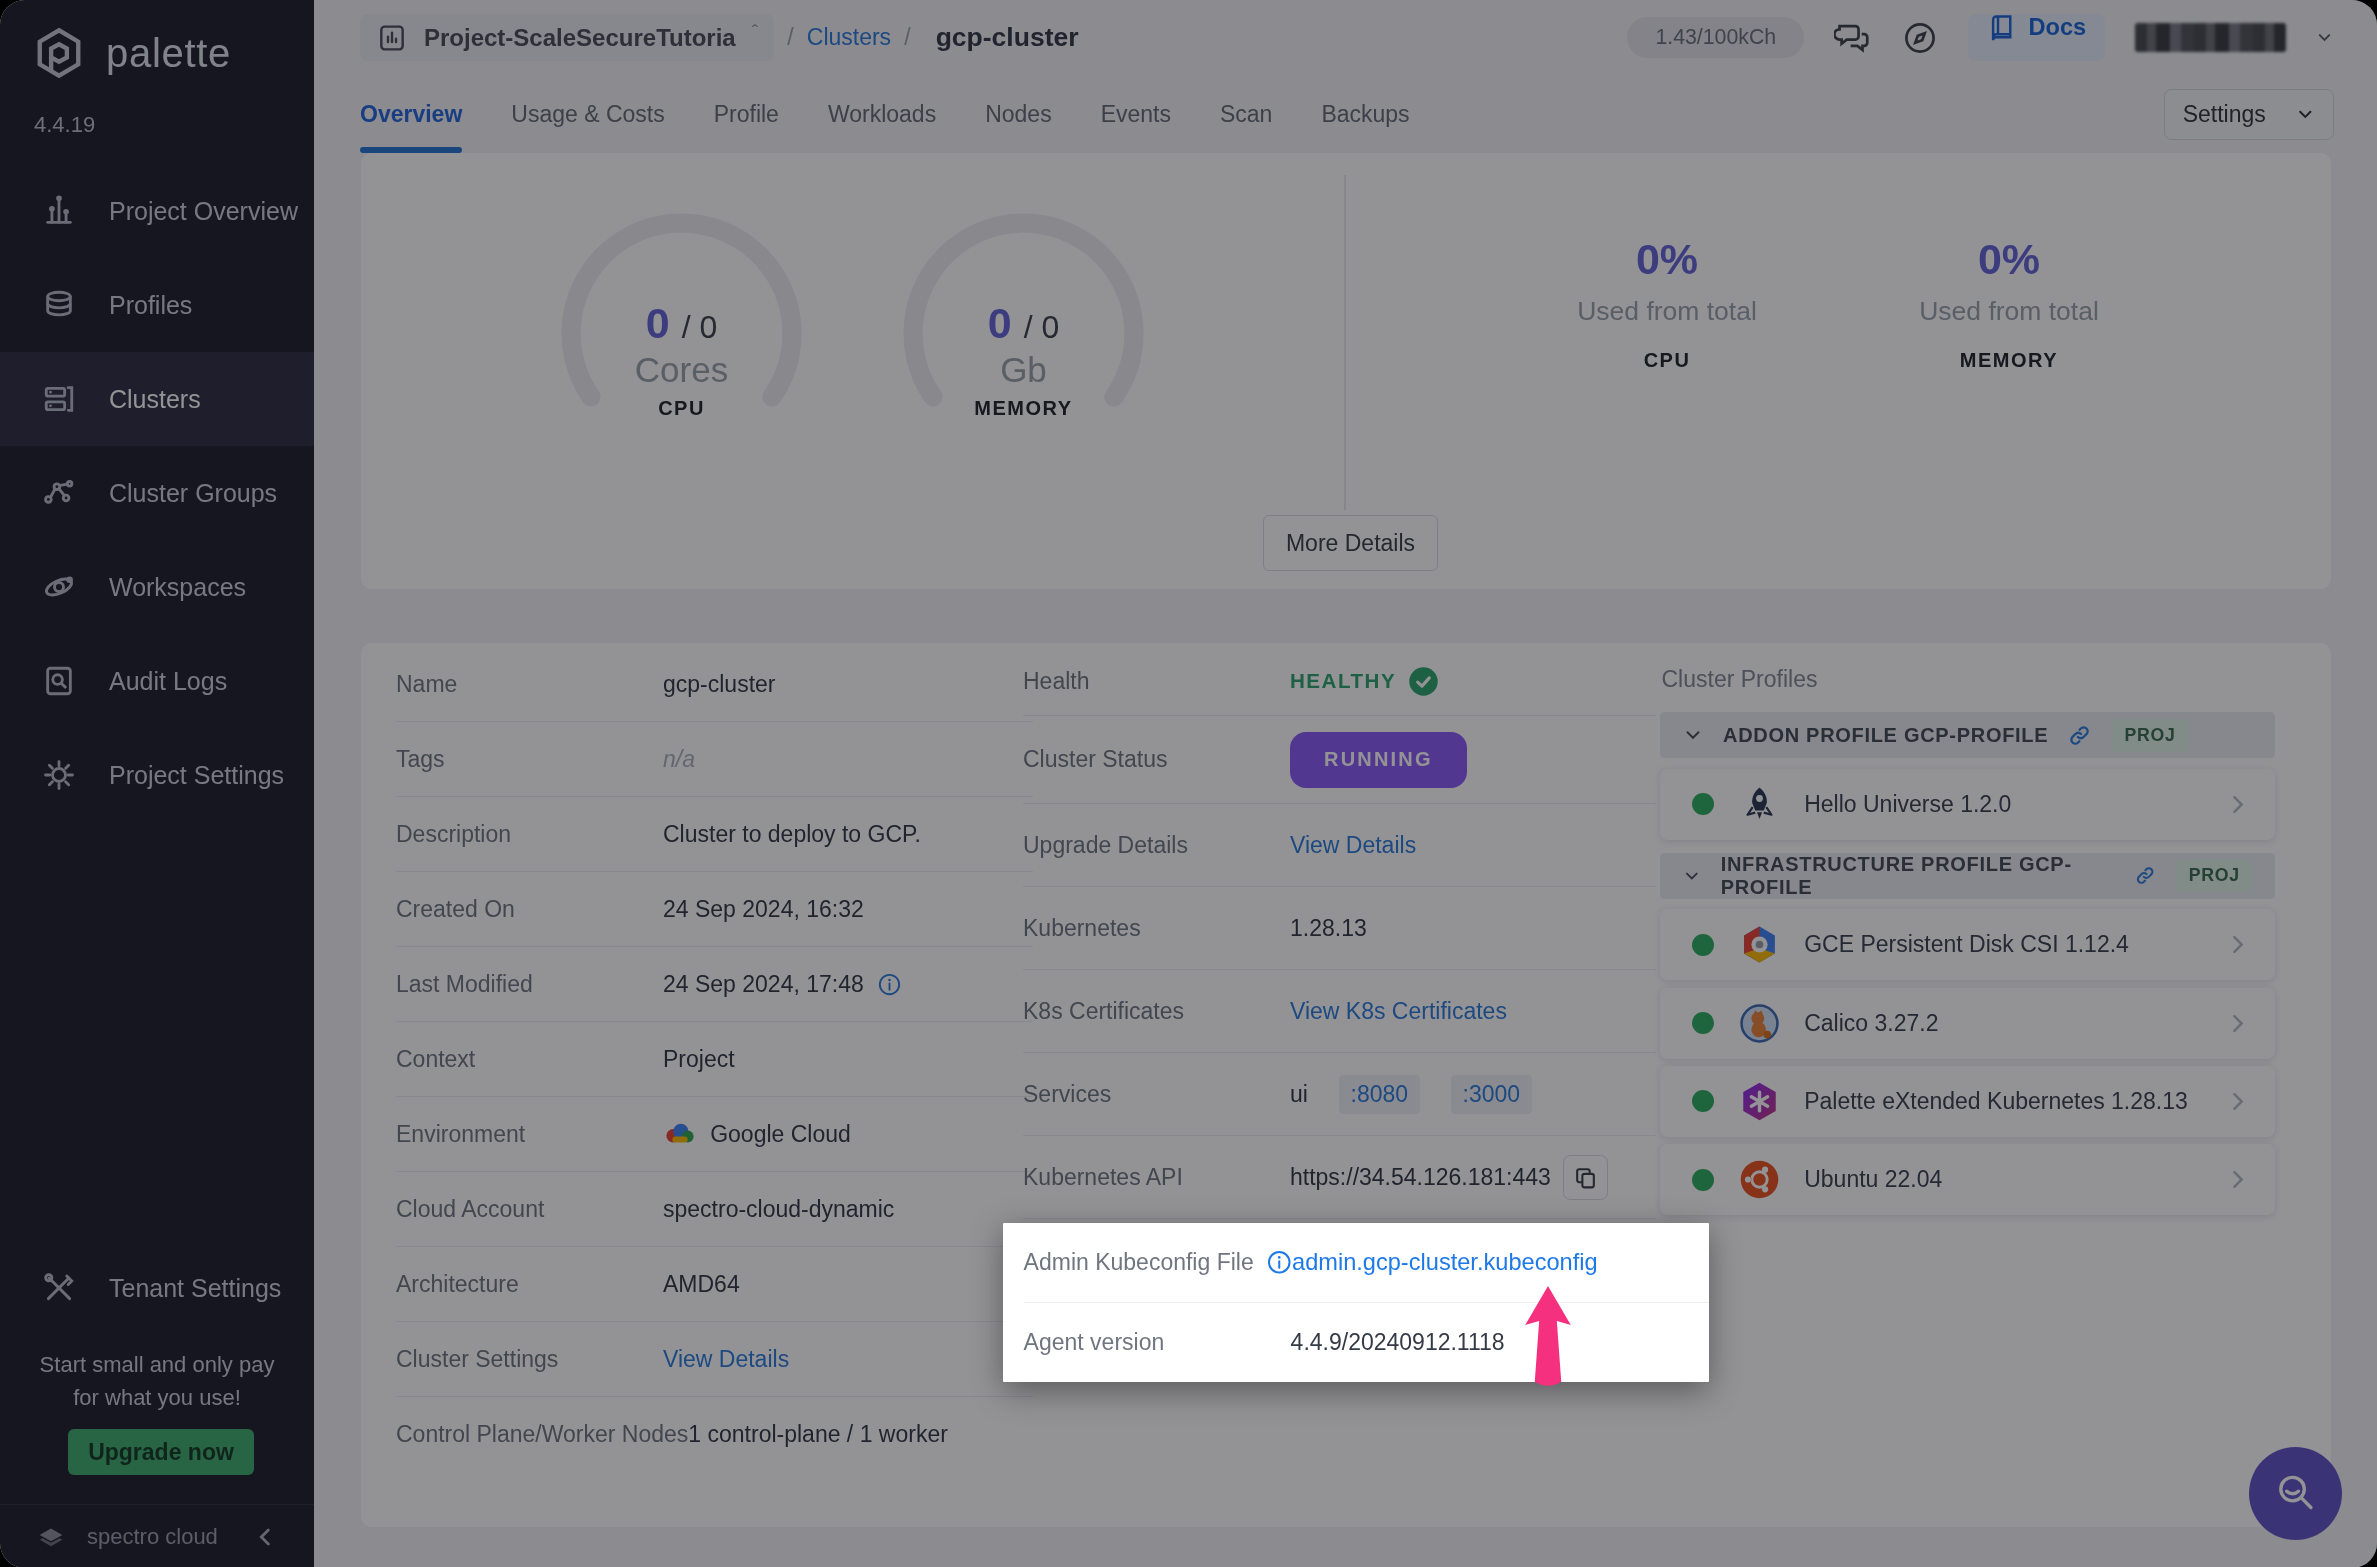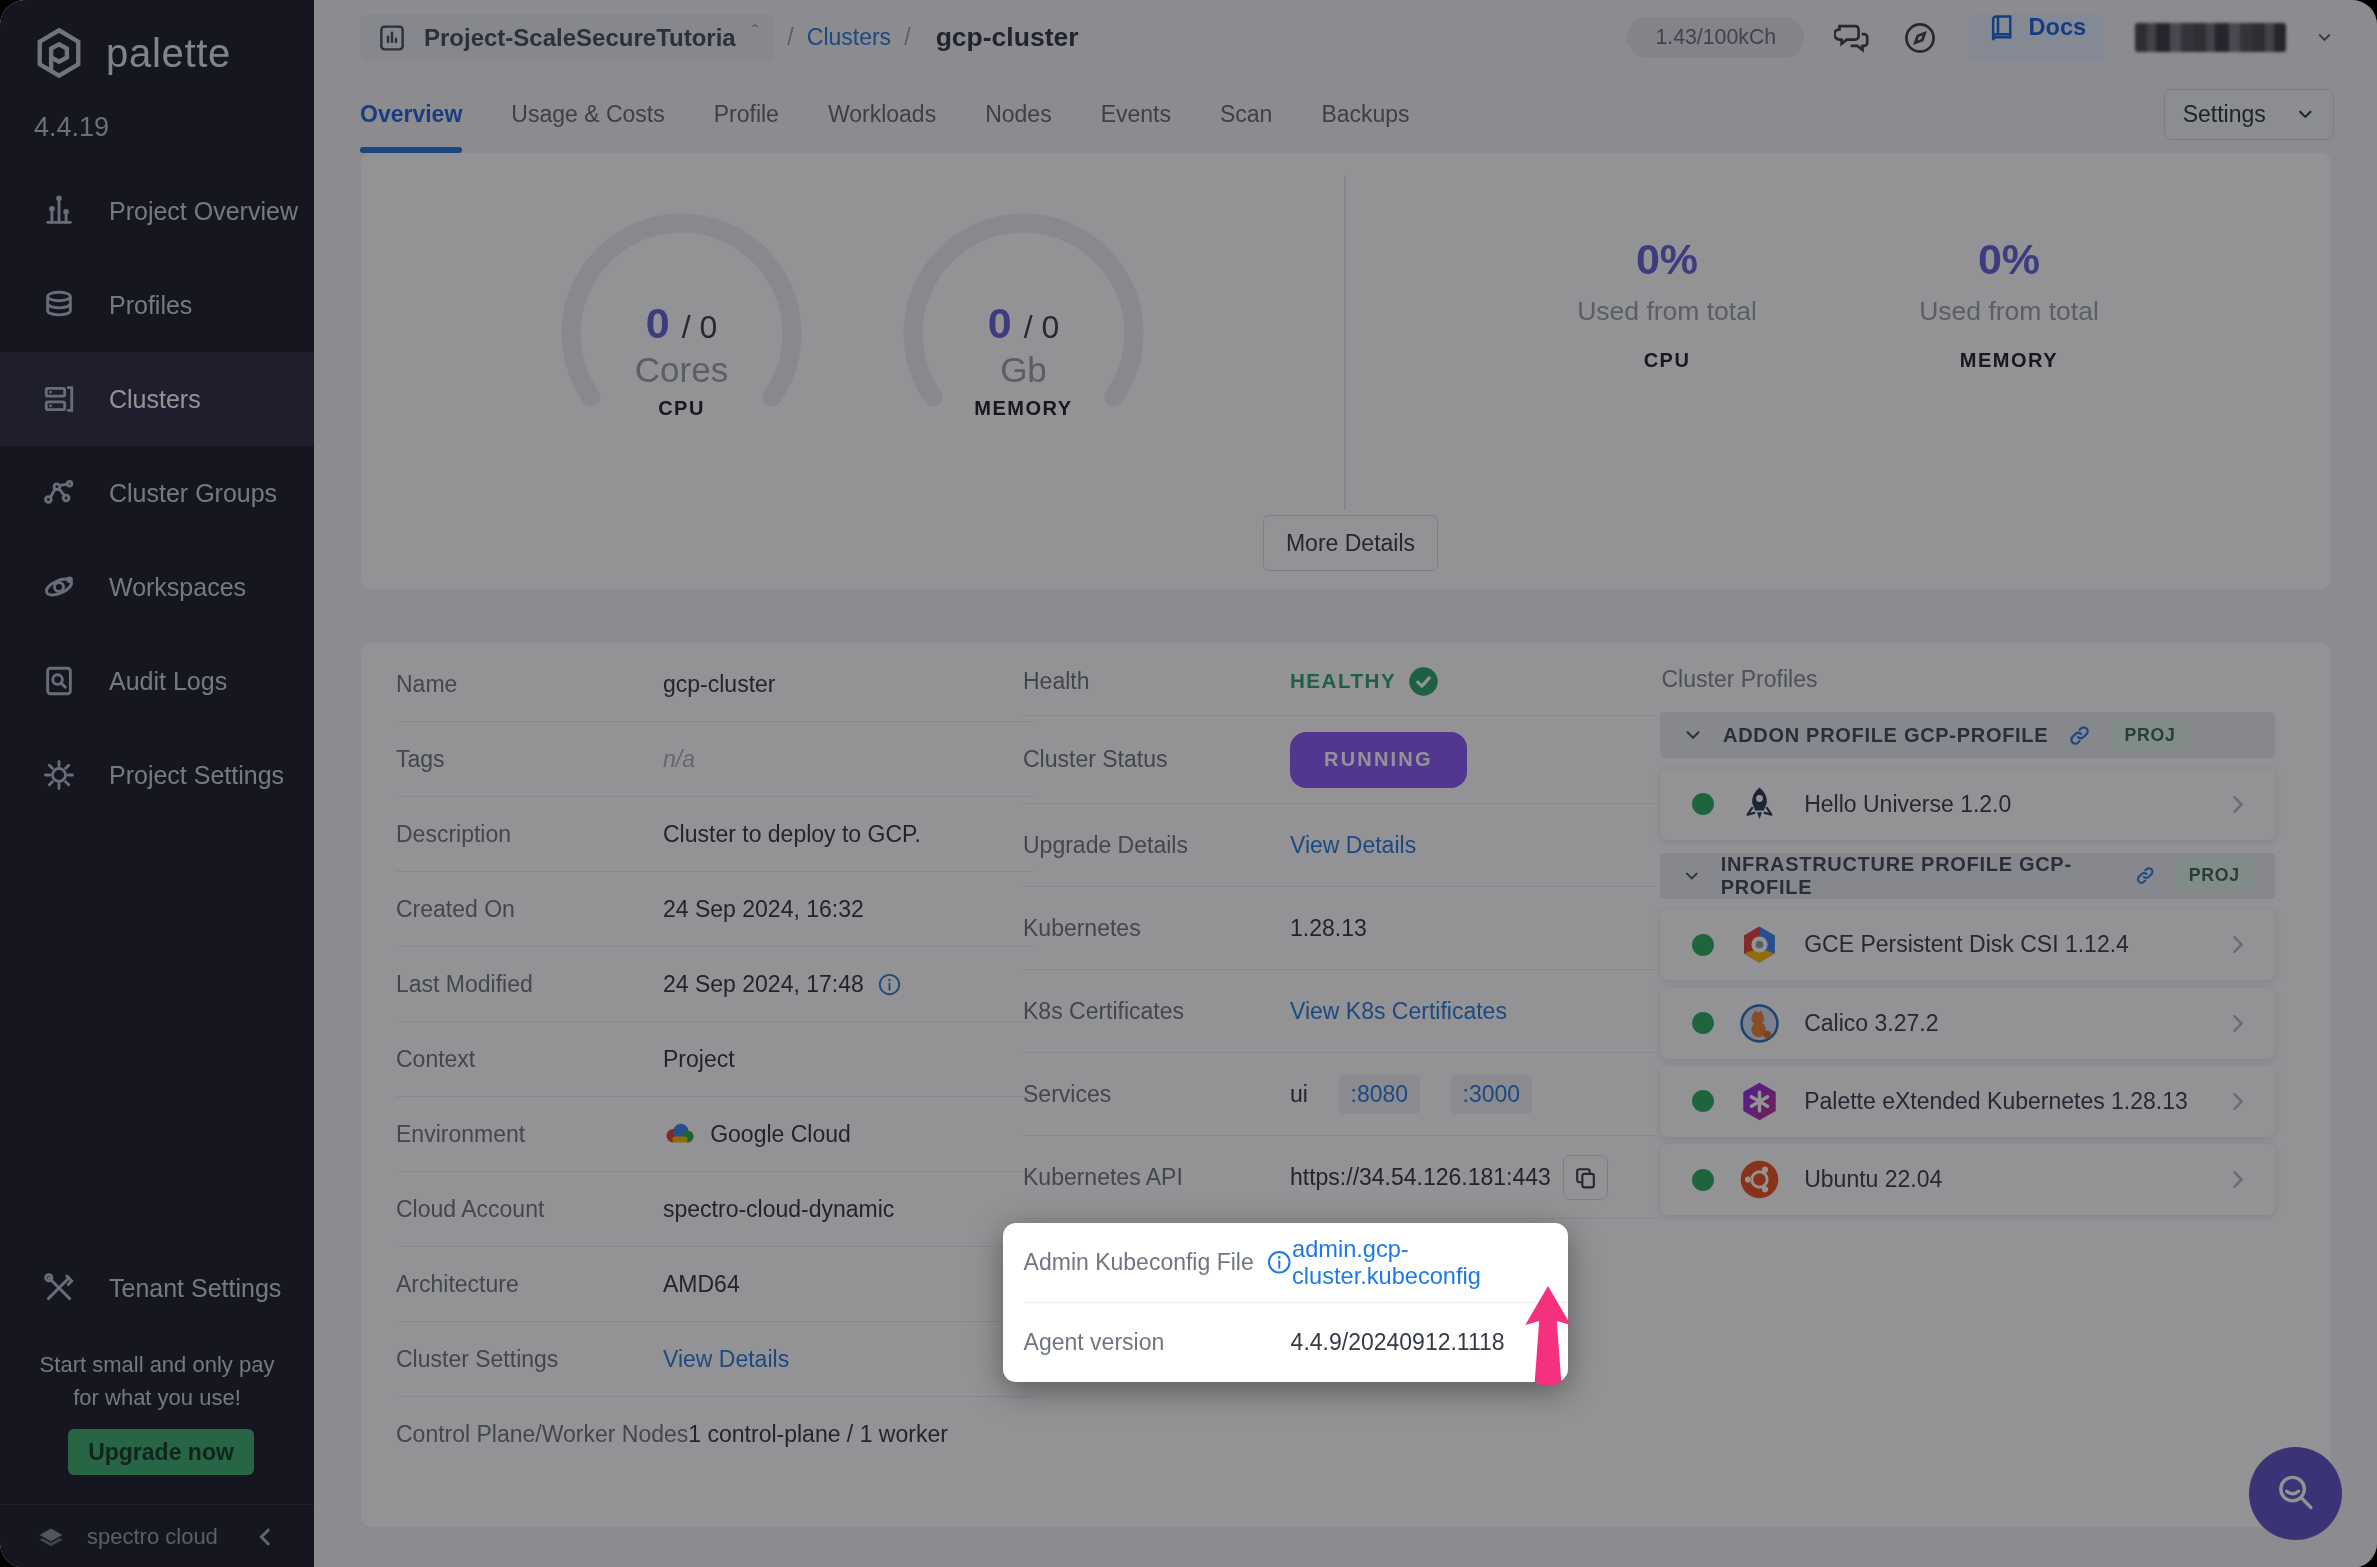--- a/index.html
+++ b/index.html
@@ -3,21 +3,21 @@
 <meta charset="utf-8">
 <style>
   html,body{margin:0;padding:0;}
   body{width:2377px;height:1568px;background:#000;font-family:"Liberation Sans",sans-serif;position:relative;}
   .window{position:absolute;inset:0;border-radius:25px;overflow:hidden;background:#f0f1f4;}
 
   
   .sidebar{position:absolute;left:0;top:0;bottom:0;width:314px;background:#20202e;}
   .logo{position:absolute;left:31px;top:25px;display:flex;align-items:center;gap:19px;}
   .logo-text{font-size:40px;color:#dfe3ec;font-weight:500;letter-spacing:0.7px;}
-  .version{position:absolute;left:34px;top:112px;font-size:27px;color:#b9bdc9;}
+  .version{position:absolute;left:34px;top:112px;font-size:22px;color:#b9bdc9;}
   .nav{position:absolute;top:164px;left:0;right:0;}
   .nav-item{height:94px;display:flex;align-items:center;gap:32px;padding-left:40px;font-size:25px;color:#ccd1dc;cursor:pointer;}
   .nav-item .ic{width:37px;display:flex;justify-content:center;color:#b7bcca;flex:none;}
   .nav-item.active{background:#2f2f42;color:#fff;}
   .tenant{position:absolute;top:1241px;left:0;right:0;}
   .promo{position:absolute;top:1348px;left:0;right:0;text-align:center;font-size:22px;color:#c9ced9;line-height:1.5;}
   .upgrade-btn{position:absolute;top:1429px;left:68px;width:186px;height:46px;background:#3fae6e;border-radius:5.9px;color:#173a27;font-size:23px;font-weight:700;display:flex;align-items:center;justify-content:center;cursor:pointer;}
   .side-footer{position:absolute;bottom:0;left:0;right:0;height:63px;border-top:0.7px solid #31313f;display:flex;align-items:center;padding:0 34px;gap:19px;color:#9aa0ae;font-size:22px;}
   .side-footer .collapse{margin-left:auto;color:#aab0bc;}
 
@@ -82,21 +82,21 @@
   .cp-header.mt{margin-top:13.2px;}
   .cp-name{font-size:20px;font-weight:700;color:#454b55;letter-spacing:0.7px;}
   .cp-badge{background:#dff0e5;color:#3c6b50;font-size:17.7px;font-weight:700;letter-spacing:0.7px;padding:5.9px 13.2px;border-radius:4.4px;}
   .cp-row{height:71px;background:#fff;border-radius:7.4px;box-shadow:0 1.5px 7.4px rgba(25,30,45,.12);display:flex;align-items:center;gap:20.6px;padding:0 25px 0 32px;margin-bottom:7.4px;font-size:23px;color:#3c4250;cursor:pointer;}
   .dot{width:22px;height:22px;border-radius:50%;background:#2fae63;flex:none;}
   .cp-ic{width:49px;height:49px;flex:none;display:flex;align-items:center;justify-content:center;}
   .cp-arrow{margin-left:auto;color:#b6bac2;display:flex;}
 
   
   .overlay{position:absolute;inset:0;background:rgba(9,10,15,.44);z-index:40;}
-  .highlight-card{position:absolute;left:1003px;top:1223px;width:565px;height:159px;background:#fff;border-radius:13px;z-index:60;box-shadow:0 8.8px 32px rgba(0,0,0,.38);padding-left:20.6px;box-sizing:border-box;}
+  .highlight-card{position:absolute;left:1003px;top:1223px;width:706px;height:159px;background:#fff;border-radius:1px;z-index:60;box-shadow:0 8.8px 32px rgba(0,0,0,.38);padding-left:20.6px;box-sizing:border-box;text-align:center;}
   .hl-row{display:flex;align-items:center;height:79px;font-size:23px;}
   .hl-row.first{border-bottom:0.7px solid #eceef2;}
   .hl-lbl{min-width:267px;color:#6f7680;display:flex;align-items:center;gap:11.8px;flex:none;}
   .hl-link{color:#1e79e8;font-size:23.6px;cursor:pointer;text-decoration:none;}
   .hl-val{color:#343a46;}
   .arrow{position:absolute;left:1522px;top:1286px;z-index:61;}
 
   .fab{position:absolute;right:35px;bottom:28px;width:93px;height:93px;border-radius:50%;background:#6156c8;z-index:30;display:flex;align-items:center;justify-content:center;cursor:pointer;}
   svg{display:block;}
 </style>

